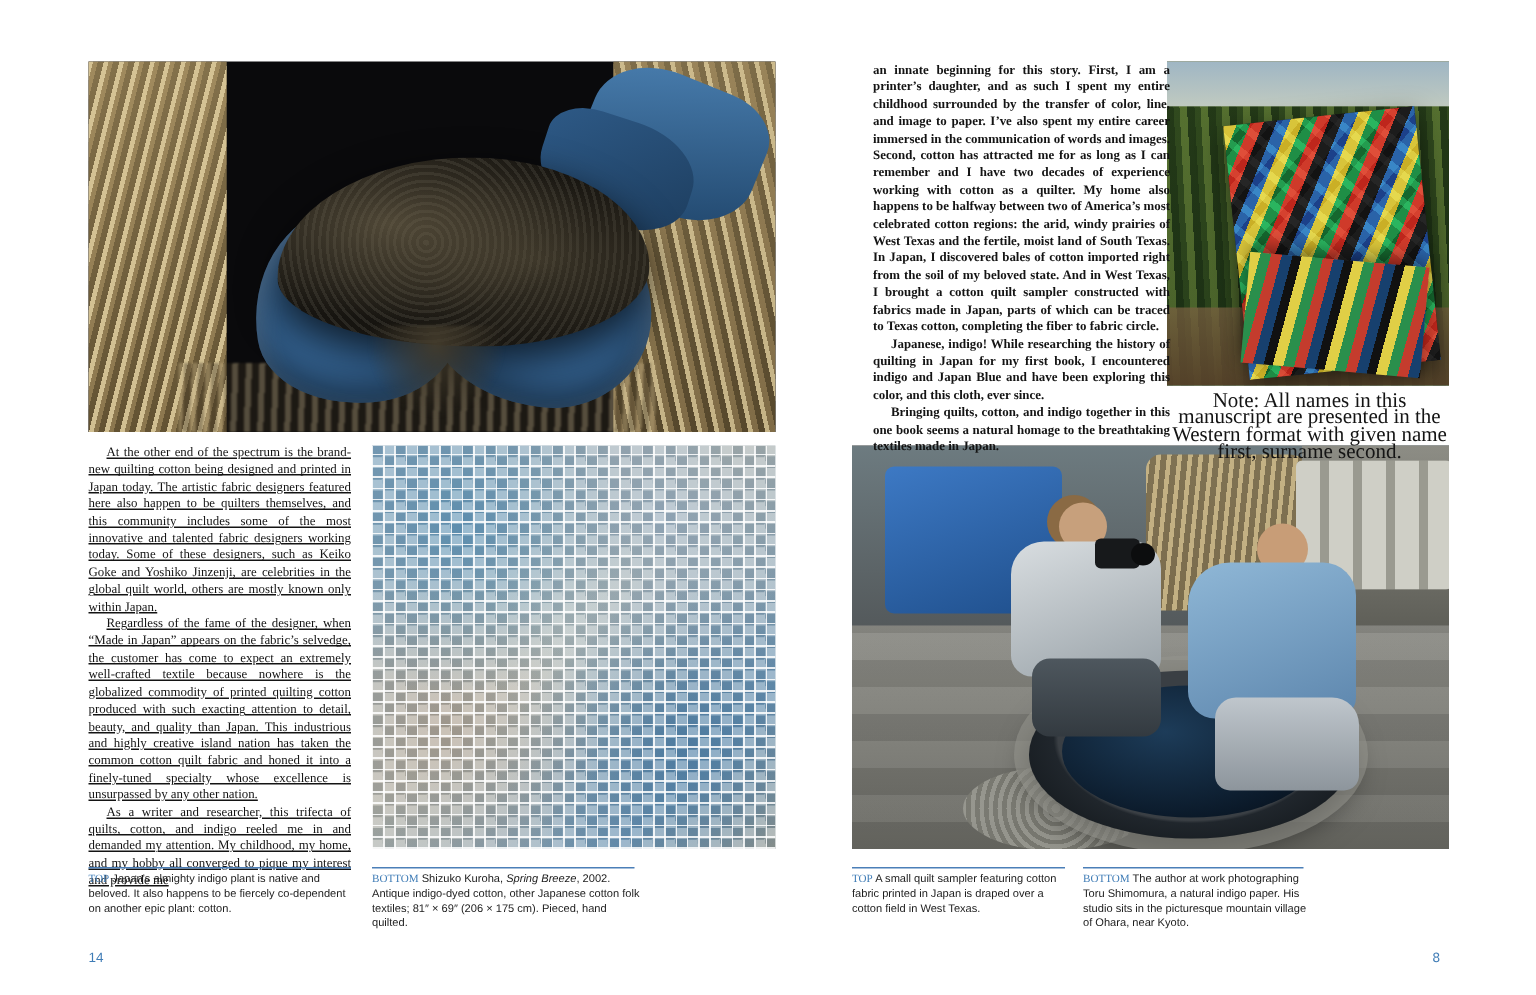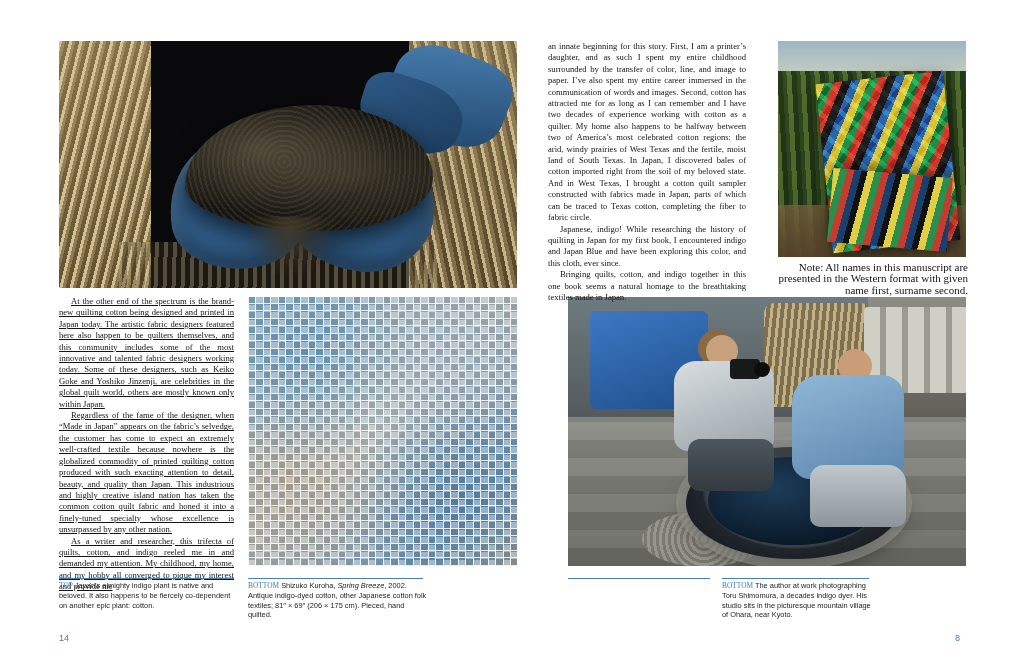--- a/index.html
+++ b/index.html
@@ -264,28 +264,28 @@
     position: absolute;
     font-size: 8.6px;
     line-height: 11.4px;
     text-align: justify;
     color: #141414;
   }
   .col p { margin: 0; text-indent: 12px; }
   .col p.first { text-indent: 12px; }
 
   #col-left-body { left: 59px; top: 296px; width: 175px; text-decoration: underline; }
-  #col-right-body { left: 548px; top: 41px; width: 198px; }
+  #col-right-body { left: 582px; top: 41px; width: 198px; font-weight: bold; }
 
   .note {
     position: absolute;
-    font-size: 11px;
+    font-size: 14px;
     line-height: 11.4px;
     color: #141414;
-    text-align: right;
+    text-align: center;
   }
   #note-names { left: 778px; top: 262px; width: 190px; }
 
   
   .cap-rule {
     position: absolute;
     height: 1px;
     background: #4b7fb8;
   }
   .caption {
@@ -396,21 +396,24 @@
   <div class="cap-rule" id="rule-4"></div>
 
   <div class="caption" id="cap-1">
     <span class="tag">TOP</span><span> Japan’s almighty indigo plant is native and beloved. It also happens to be fiercely co-dependent on another epic plant: cotton.</span>
   </div>
 
   <div class="caption" id="cap-2">
     <span class="tag">BOTTOM</span><span> Shizuko Kuroha, </span><em>Spring Breeze</em><span>, 2002. Antique indigo-dyed cotton, other Japanese cotton folk textiles; 81″ × 69″ (206 × 175 cm). Pieced, hand quilted.</span>
   </div>
 
+  <div class="caption" id="cap-3">
+    <span class="tag">TOP</span><span> A small quilt sampler featuring cotton fabric printed in Japan is draped over a cotton field in West Texas.</span>
+  </div>
 
   <div class="caption" id="cap-4">
-    <span class="tag">BOTTOM</span><span> The author at work photographing Toru Shimomura, a decades indigo dyer. His studio sits in the picturesque mountain village of Ohara, near Kyoto.</span>
+    <span class="tag">BOTTOM</span><span> The author at work photographing Toru Shimomura, a natural indigo paper. His studio sits in the picturesque mountain village of Ohara, near Kyoto.</span>
   </div>
 
   <div class="folio" id="folio-left">14</div>
   <div class="folio" id="folio-right">8</div>
 
 </div>
 
 </body></html>

